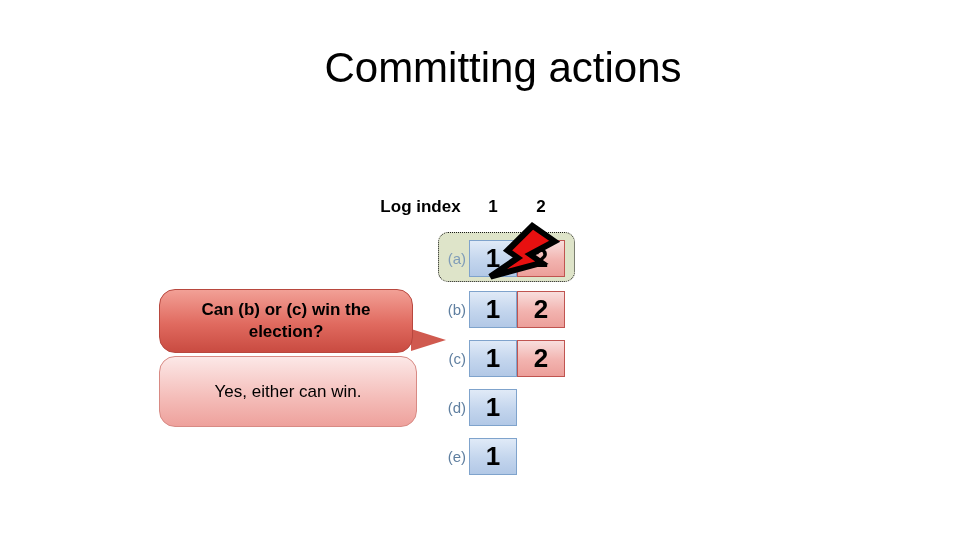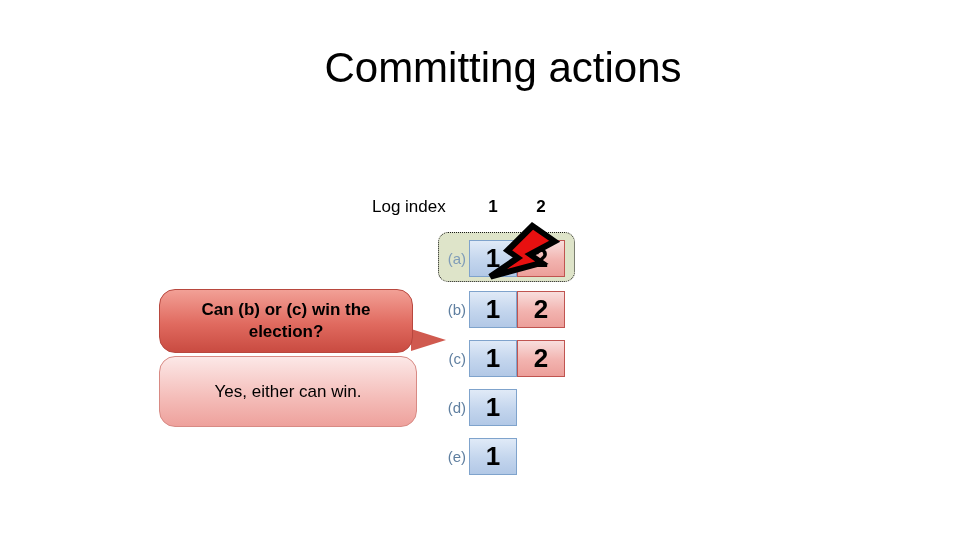--- a/index.html
+++ b/index.html
@@ -6,21 +6,21 @@
   .slide {
     position:relative; width:960px; height:540px; background:#ffffff;
     font-family:"Liberation Sans", sans-serif; overflow:hidden;margin-left:28px;
   }
   .title {
     position:absolute; top:44px; left:0; right:10px; text-align:center;
     font-size:42px; color:#000; font-weight:400;
   }
   
   .log-header { position:absolute; left:344px; top:197px; display:flex; align-items:center; }
-  .log-header .hlabel { width:97px; text-align:left; font-weight:normal; font-size:17px; color:#000; }
+  .log-header .hlabel { width:97px; text-align:center; font-weight:bold; font-size:17px; color:#000; }
   .log-header .hcol { width:48px; text-align:center; font-weight:bold; font-size:17px; color:#000; }
 
   
   .highlight-a {
     position:absolute; left:410px; top:232px; width:137px; height:50px;
     background:#dee4c9; border:1.5px dotted #1a1a1a; border-radius:10px;
     box-sizing:border-box; z-index:1;
   }
 
   .log-row { position:absolute; left:344px; display:flex; z-index:2; }

